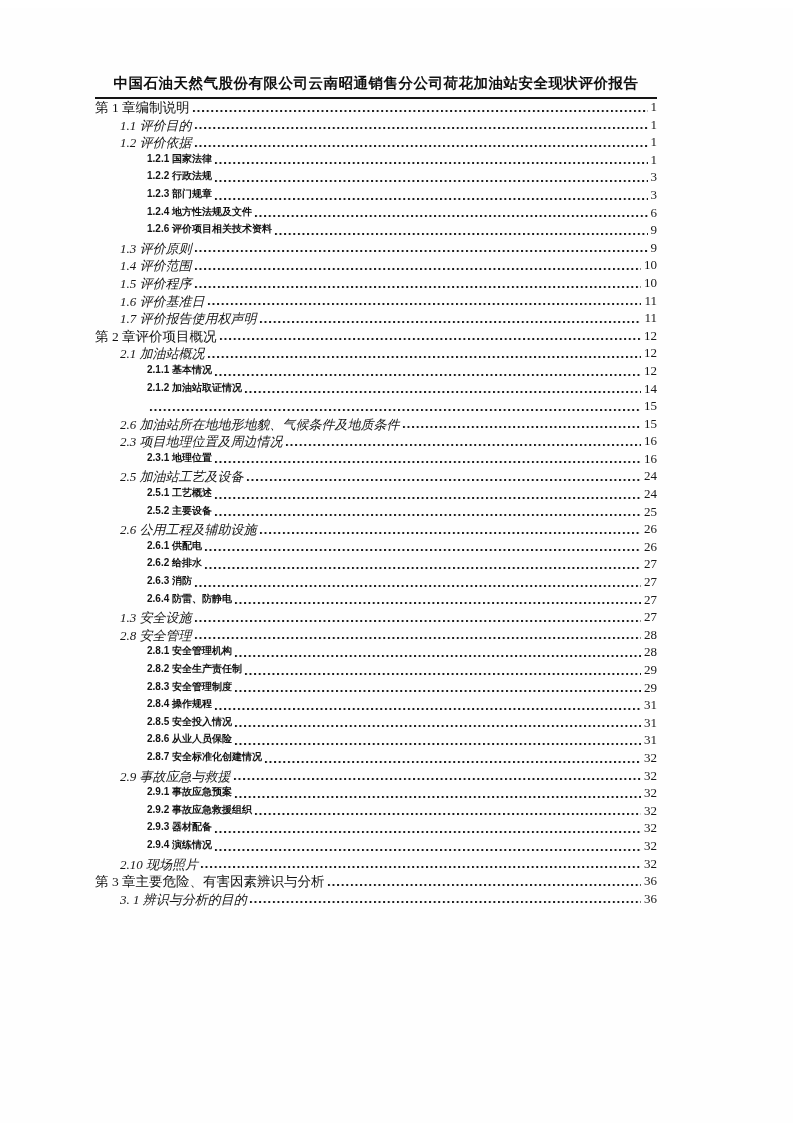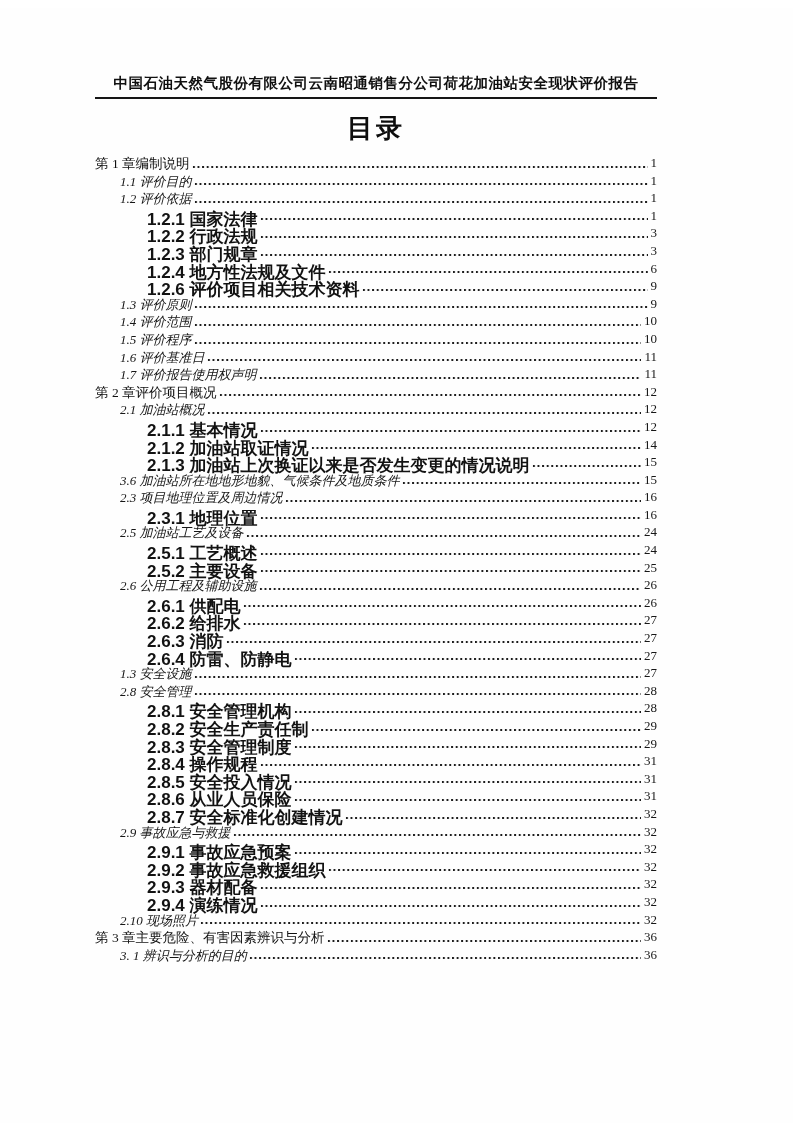--- a/index.html
+++ b/index.html
@@ -98,34 +98,33 @@
     font-size: 13px;
     font-weight: normal;
     color: #161616;
   }
   
   .toc-row.lv2 {
     padding-left: 52px;
   }
   .toc-row.lv2 .entry-text {
     font-family: "Liberation Sans", "DejaVu Sans", sans-serif;
-    font-size: 17px;
+    font-size: 10px;
     font-weight: bold;
     color: #121212;
   }
 </style>
 </head>
 <body>
 
 <div class="page">
   <div class="content">
 
     <div class="report-header">中国石油天然气股份有限公司云南昭通销售分公司荷花加油站安全现状评价报告</div>
 
-    <div class="toc-title">目录</div>
 
     <div class="toc-list" id="toc-list">
         <div class="toc-row lv0">
         <span class="entry-text">第 1 章编制说明</span>
         <span class="leader"></span>
         <span class="page-num">1</span>
       </div>
         <div class="toc-row lv1">
         <span class="entry-text">1.1 评价目的</span>
         <span class="leader"></span>
@@ -200,26 +199,25 @@
         <span class="entry-text">2.1.1 基本情况</span>
         <span class="leader"></span>
         <span class="page-num">12</span>
       </div>
         <div class="toc-row lv2">
         <span class="entry-text">2.1.2 加油站取证情况</span>
         <span class="leader"></span>
         <span class="page-num">14</span>
       </div>
         <div class="toc-row lv2">
-        <span class="entry-text">2.1.3 加油站上次换证以来是否发生变更的情况说明</span>
         <span class="leader"></span>
         <span class="page-num">15</span>
       </div>
         <div class="toc-row lv1">
-        <span class="entry-text">3.6 加油站所在地地形地貌、气候条件及地质条件</span>
+        <span class="entry-text">2.6 加油站所在地地形地貌、气候条件及地质条件</span>
         <span class="leader"></span>
         <span class="page-num">15</span>
       </div>
         <div class="toc-row lv1">
         <span class="entry-text">2.3 项目地理位置及周边情况</span>
         <span class="leader"></span>
         <span class="page-num">16</span>
       </div>
         <div class="toc-row lv2">
         <span class="entry-text">2.3.1 地理位置</span>

